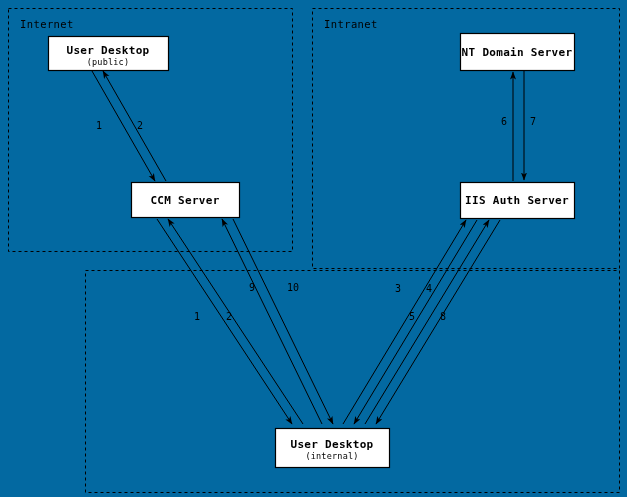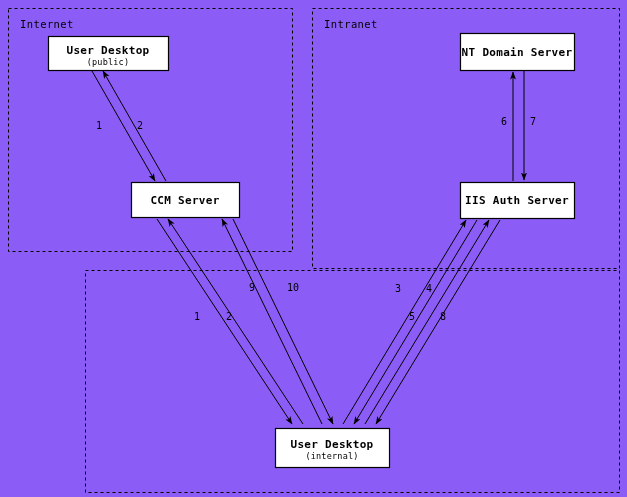--- a/index.html
+++ b/index.html
@@ -7,21 +7,21 @@
     padding: 0;
     background: #ffffff;
   }
   body {
     font-family: "DejaVu Sans Mono", monospace;
   }
   #canvas {
     position: relative;
     width: 627px;
     height: 497px;
-    background: #8b5cf6;
+    background: #0369a1;
     overflow: hidden;
   }
   svg#diagram {
     position: absolute;
     top: 0;
     left: 0;
     width: 627px;
     height: 497px;
   }
   .zone-rect {

